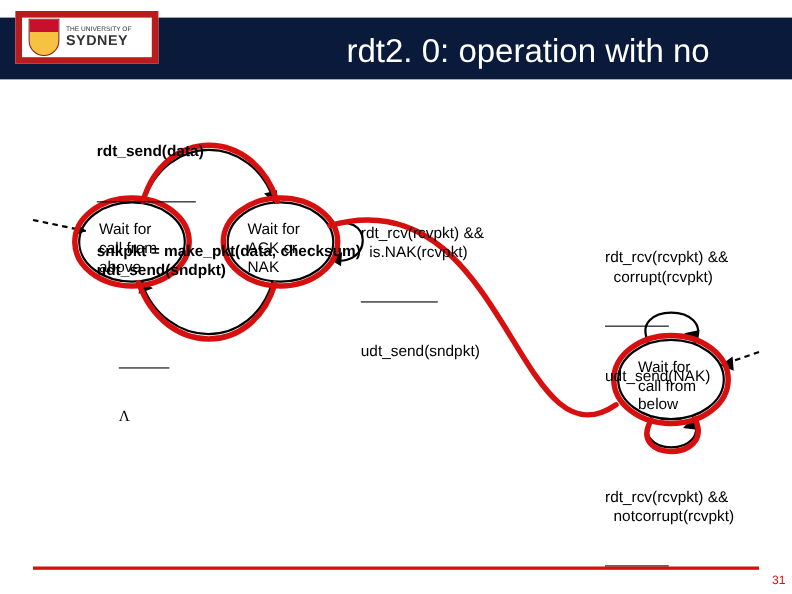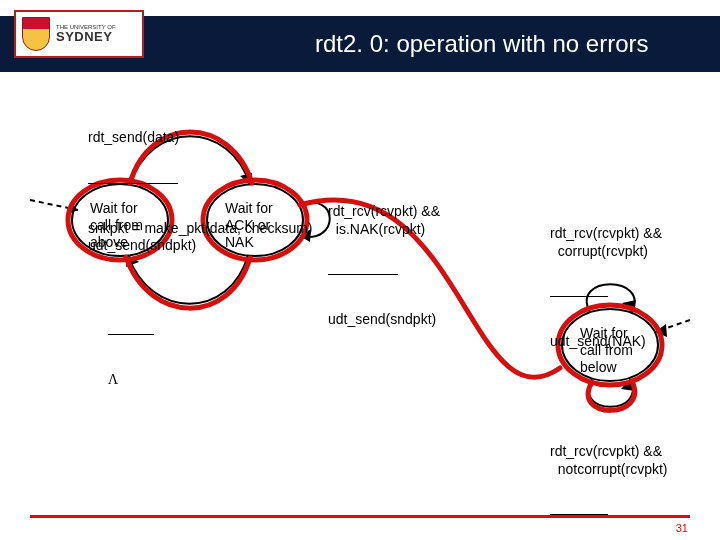--- a/index.html
+++ b/index.html
@@ -30,21 +30,21 @@
     height: 3px;
     background: #0a1a3a;
   }
   .logo-box {
     position: absolute;
     top: 10px;
     left: 14px;
     width: 130px;
     height: 48px;
     background: #fff;
-    border: 2px solid #b91c1c;
+    border: 6px solid #b91c1c;
     display: flex;
     align-items: center;
     gap: 6px;
     padding: 4px 6px;
   }
   .crest {
     width: 28px;
     height: 34px;
     border-radius: 0 0 14px 14px;
     background: linear-gradient(180deg, #c8102e 0 35%, #f5c242 35% 100%);
@@ -59,21 +59,21 @@
     color: #333;
     letter-spacing: .5px;
   }
   .uni-text .small { font-size: 6px; font-weight: 400; letter-spacing: 0; }
   .uni-text .big { font-size: 13px; }
   .slide-title {
     position: absolute;
     top: 30px;
     left: 315px;
     color: #fff;
-    font-size: 24px;
+    font-size: 30px;
     font-weight: 400;
   }
   svg.stage {
     position: absolute;
     top: 0;
     left: 0;
     width: 720px;
     height: 540px;
     pointer-events: none;
   }
@@ -96,21 +96,21 @@
   .bottom-rule {
     position: absolute;
     left: 30px;
     bottom: 22px;
     width: 660px;
     height: 3px;
     background: #d60f0f;
   }
   .pagenum {
     position: absolute;
-    right: 32px;
+    right: 6px;
     bottom: 6px;
     color: #d60f0f;
     font-size: 11px;
   }
 </style>
 </head>
 <body>
 
 <div class="header-band"></div>
 
@@ -166,21 +166,21 @@
 <div class="txt state" style="left:90px; top:200px; width:60px">Wait for
 call from
 above</div>
 <div class="txt state" style="left:225px; top:200px; width:60px">Wait for
 ACK or
 NAK</div>
 <div class="txt state" style="left:580px; top:325px; width:60px">Wait for
 call from
 below</div>
 
-<div class="txt" style="left:88px; top:94px;">
+<div class="txt" style="left:88px; top:94px;font-weight:bold;">
   <div>rdt_send(data)</div>
   <div class="hrsmall" style="width:90px"></div>
   <div>snkpkt = make_pkt(data, checksum)
 udt_send(sndpkt)</div>
 </div>
 
 <div class="txt" style="left:328px; top:168px;">
   <div>rdt_rcv(rcvpkt) &amp;&amp;
   is.NAK(rcvpkt)</div>
   <div class="hrsmall" style="width:70px"></div>

